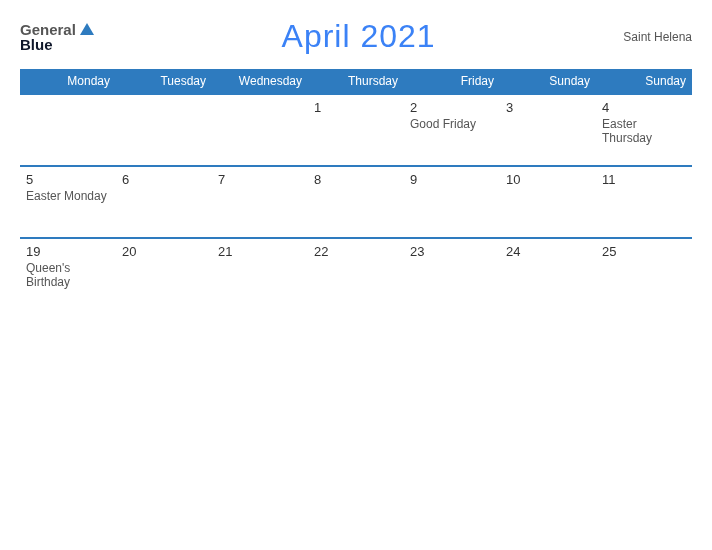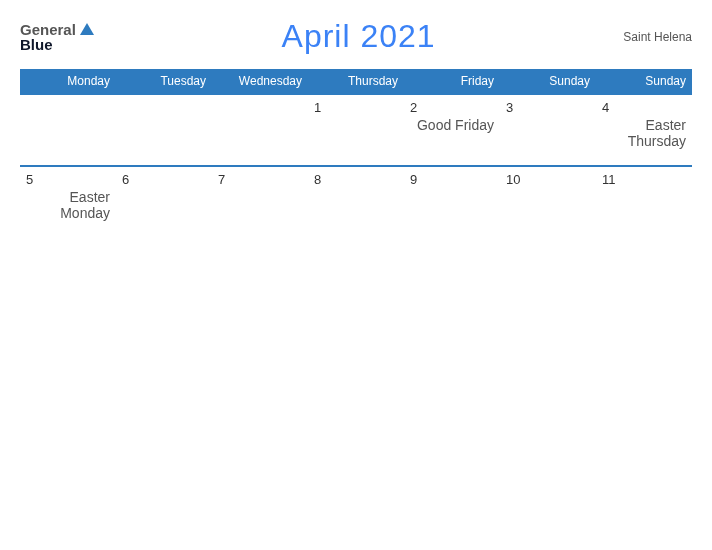--- a/index.html
+++ b/index.html
@@ -88,25 +88,24 @@
       color: #333;
       border: none;
     }
     .day-num {
       font-size: 13px;
       color: #333;
       font-weight: normal;
       display: block;
     }
     .event {
-      font-size: 14px;
+      font-size: 12px;
       color: #555;
       display: block;
       margin-top: 2px;
-      text-align: right;
     }
   </style>
 </head>
 <body>
 
 <div class="page">
 
   <div class="header">
     <div class="logo">
       <div style="display:flex; flex-direction:column; align-items:flex-start;">
@@ -170,15 +169,39 @@
           <td>
             <span class="day-num">9</span>
           </td>
           <td>
             <span class="day-num">10</span>
           </td>
           <td>
             <span class="day-num">11</span>
           </td>
         </tr>
+        <tr>
+          <td>
+            <span class="day-num">19</span>
+            <span class="event">Queen's Birthday</span>
+          </td>
+          <td>
+            <span class="day-num">20</span>
+          </td>
+          <td>
+            <span class="day-num">21</span>
+          </td>
+          <td>
+            <span class="day-num">22</span>
+          </td>
+          <td>
+            <span class="day-num">23</span>
+          </td>
+          <td>
+            <span class="day-num">24</span>
+          </td>
+          <td>
+            <span class="day-num">25</span>
+          </td>
+        </tr>
       </tbody>
   </table>
 </div>
 
 </body></html>

